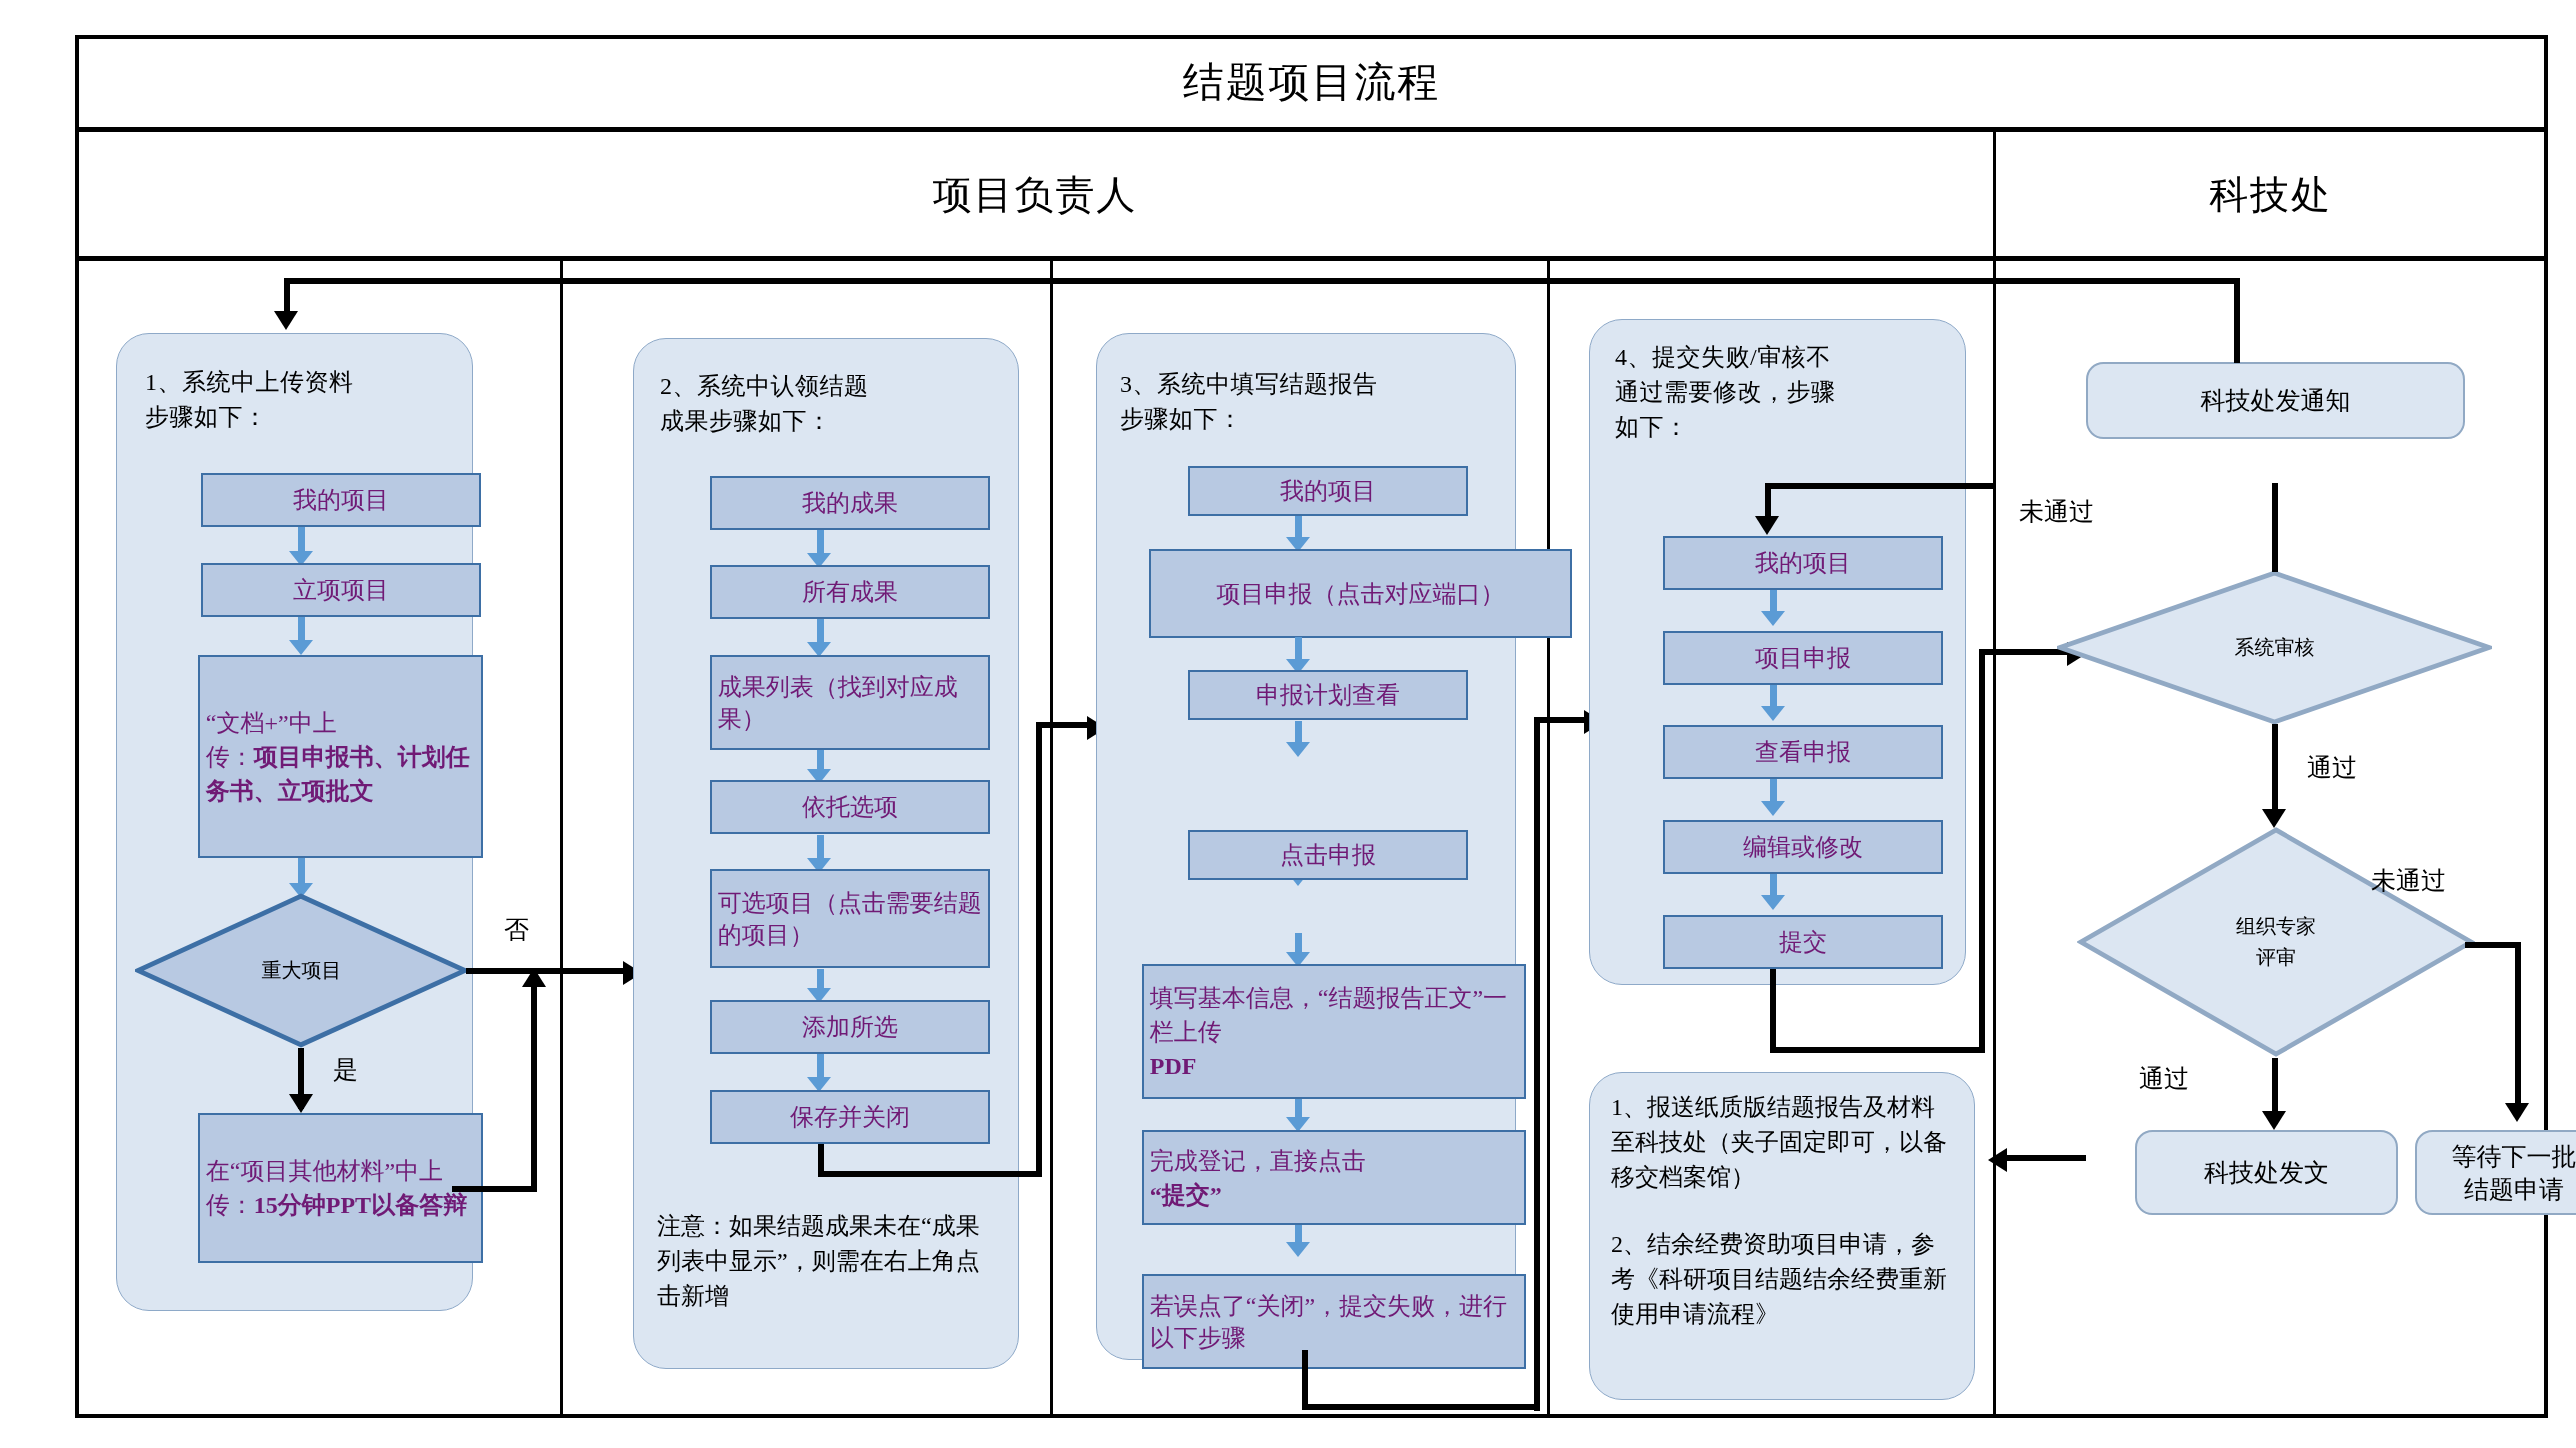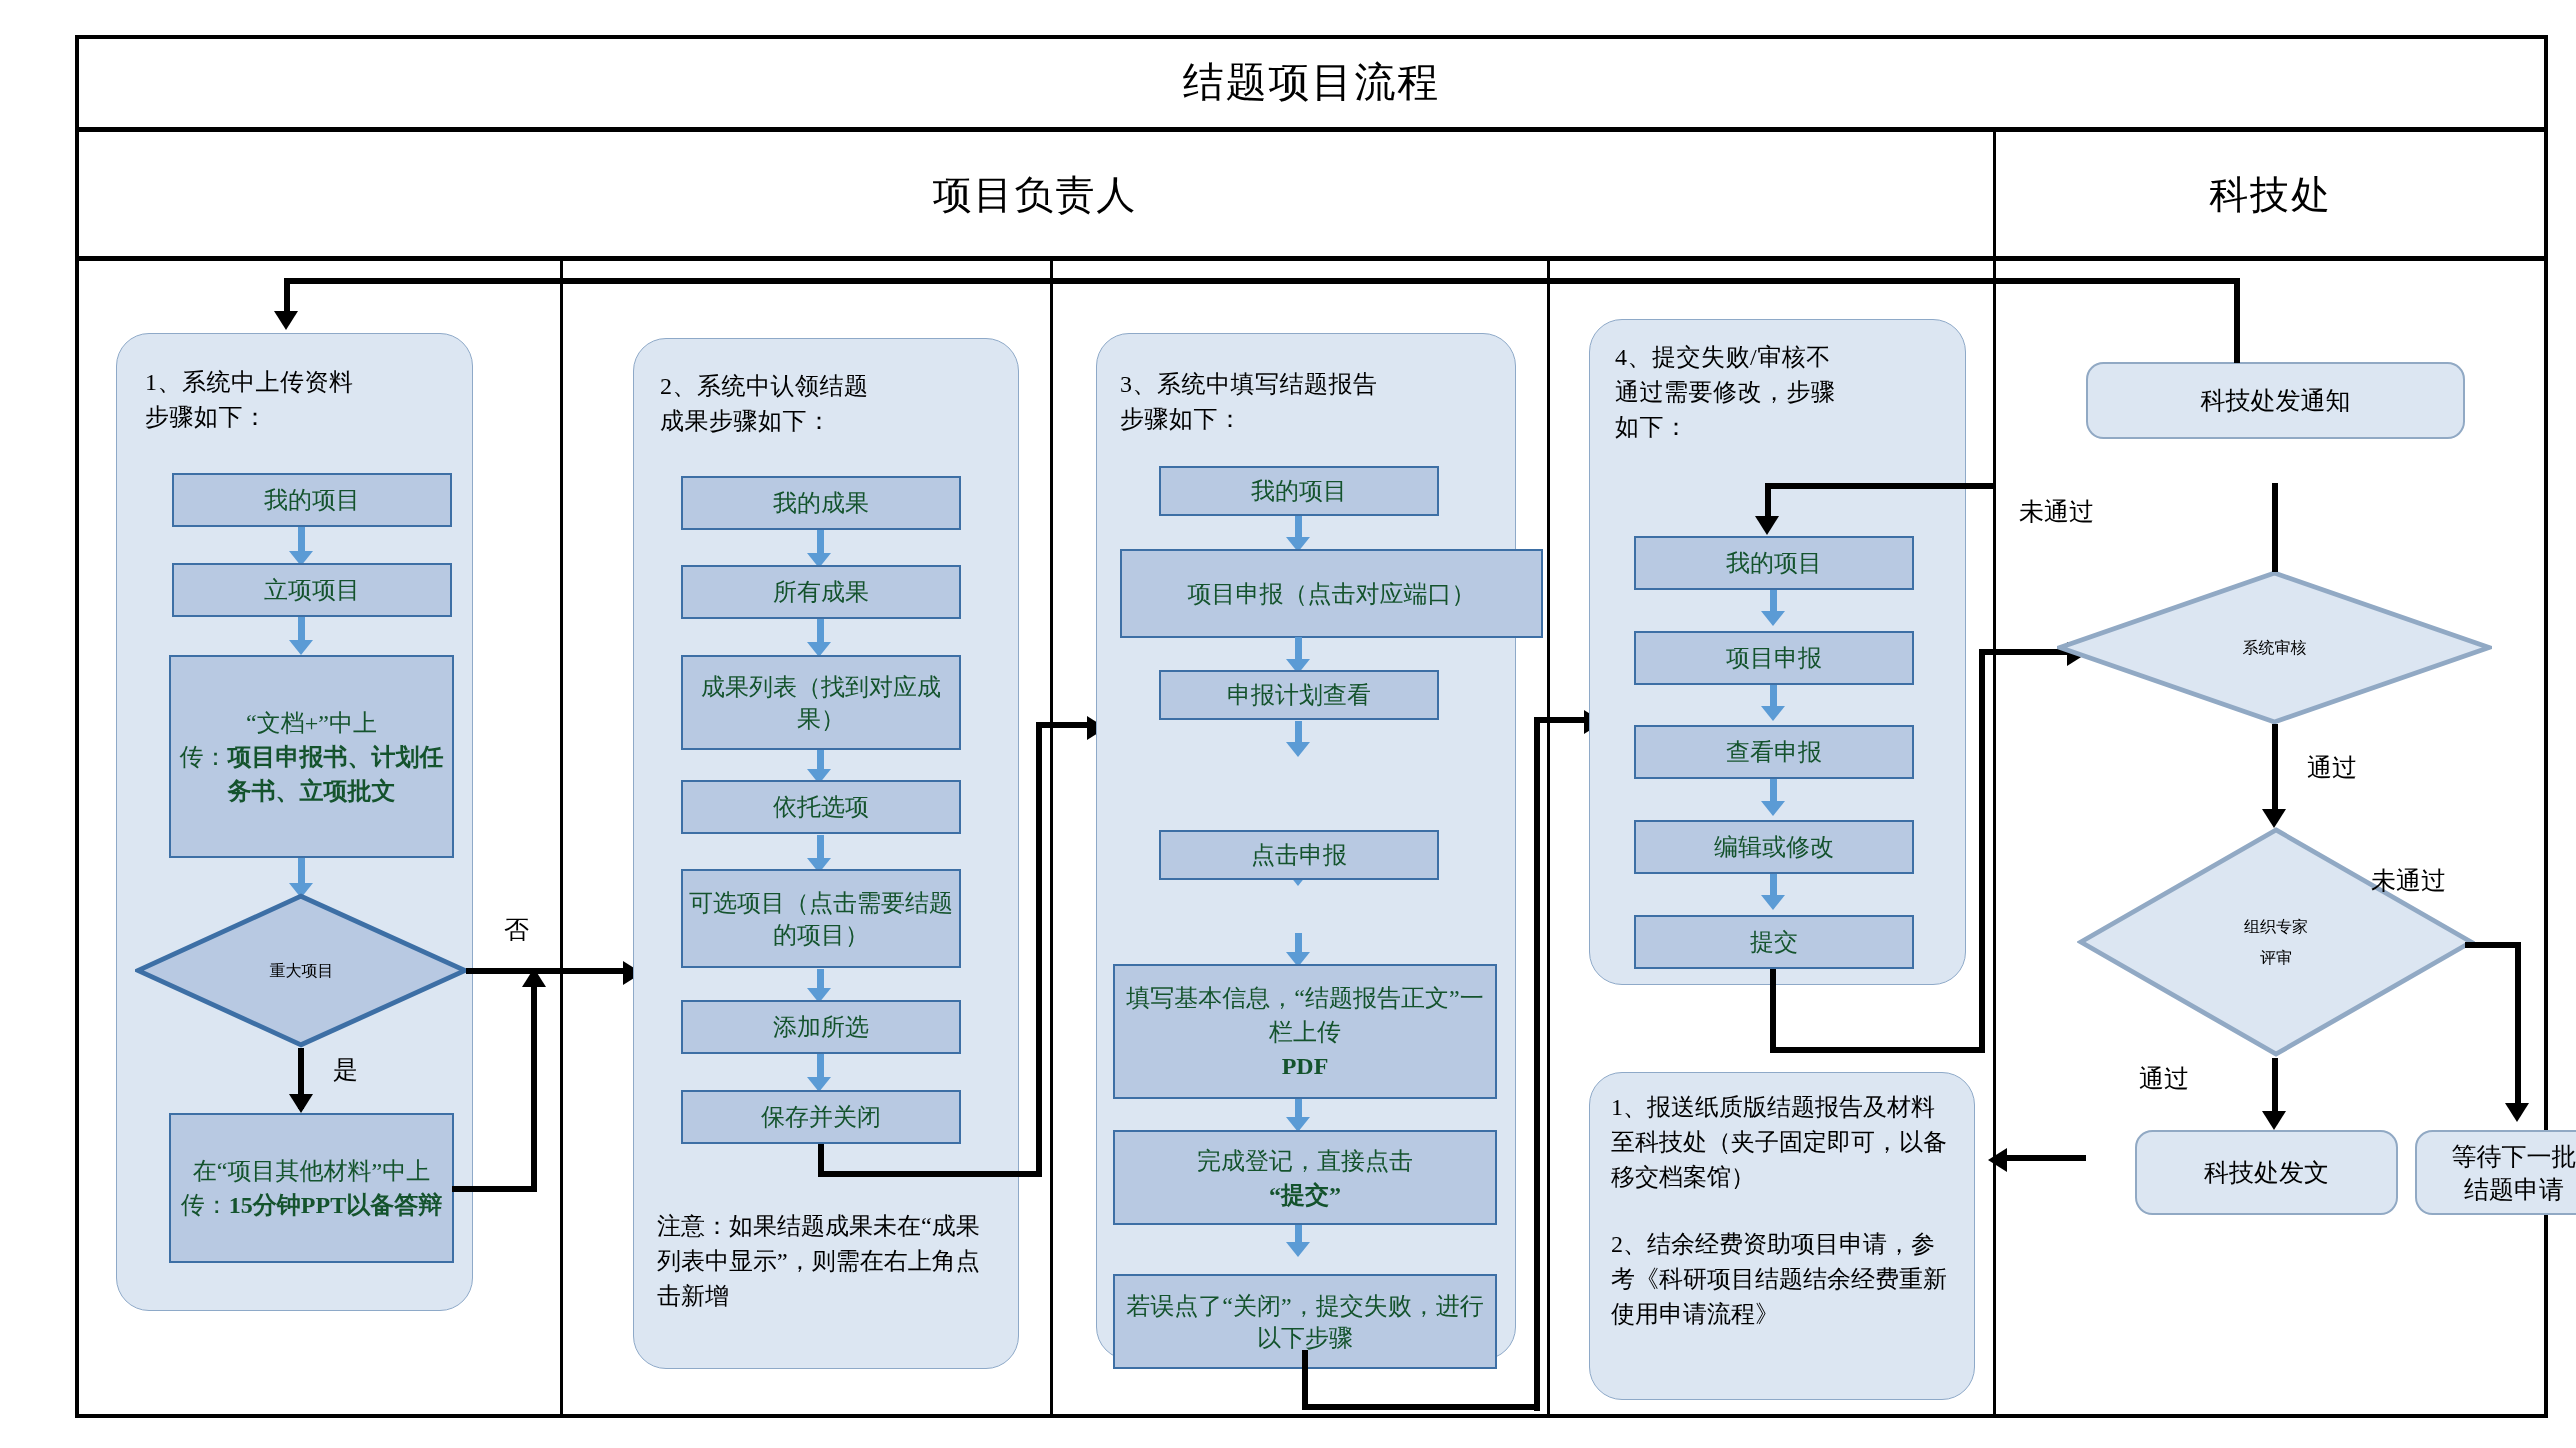--- a/index.html
+++ b/index.html
@@ -19,35 +19,35 @@
   #lane-office-title{left:1995px;top:131px;width:551px;height:127px;}
 
   
   .group{position:absolute;background:#dce6f2;border:1.9px solid #8ea9c8;border-radius:33px;
     box-sizing:border-box;}
   .group-caption{position:absolute;font-size:24px;line-height:35px;color:#000;
     text-align:left;letter-spacing:0.5px;}
 
   
   .box{position:absolute;background:#b8c9e2;border:2.9px solid #3d6fa5;box-sizing:border-box;
-    display:flex;align-items:center;justify-content:center;text-align:center;
-    font-size:24px;line-height:32px;color:#14532d;padding:1.9px 5.8px;}
+    display:flex;align-items:center;justify-content:center;
+    font-size:24px;line-height:32px;color:#701a75;padding:1.9px 5.8px;margin-left:29px;}
   .box.tall{line-height:34px;}
 
   
   .rbox{position:absolute;background:#dce6f2;border:2.9px solid #91a9c4;border-radius:17.4px;
     box-sizing:border-box;display:flex;align-items:center;justify-content:center;
     text-align:center;font-size:25px;line-height:33px;color:#000;padding:1.9px 7.7px;}
 
   
   .diamond{position:absolute;}
   .diamond svg{display:block;}
   .diamond .dlabel{position:absolute;left:0;top:0;width:100%;height:100%;
     display:flex;align-items:center;justify-content:center;text-align:center;
-    font-size:16px;line-height:31px;color:#000;}
+    font-size:20px;line-height:31px;color:#000;}
 
   
   .av{position:absolute;background:#5b9bd5;width:6.8px;}
   .av-head{position:absolute;width:0;height:0;border-left:12.6px solid transparent;
     border-right:12.6px solid transparent;border-top:15.5px solid #5b9bd5;}
   
   .bv{position:absolute;background:#000;width:5.8px;}
   .bh{position:absolute;background:#000;height:5.8px;}
   .bhead-down{position:absolute;width:0;height:0;border-left:12.6px solid transparent;
     border-right:12.6px solid transparent;border-top:19.3px solid #000;}

